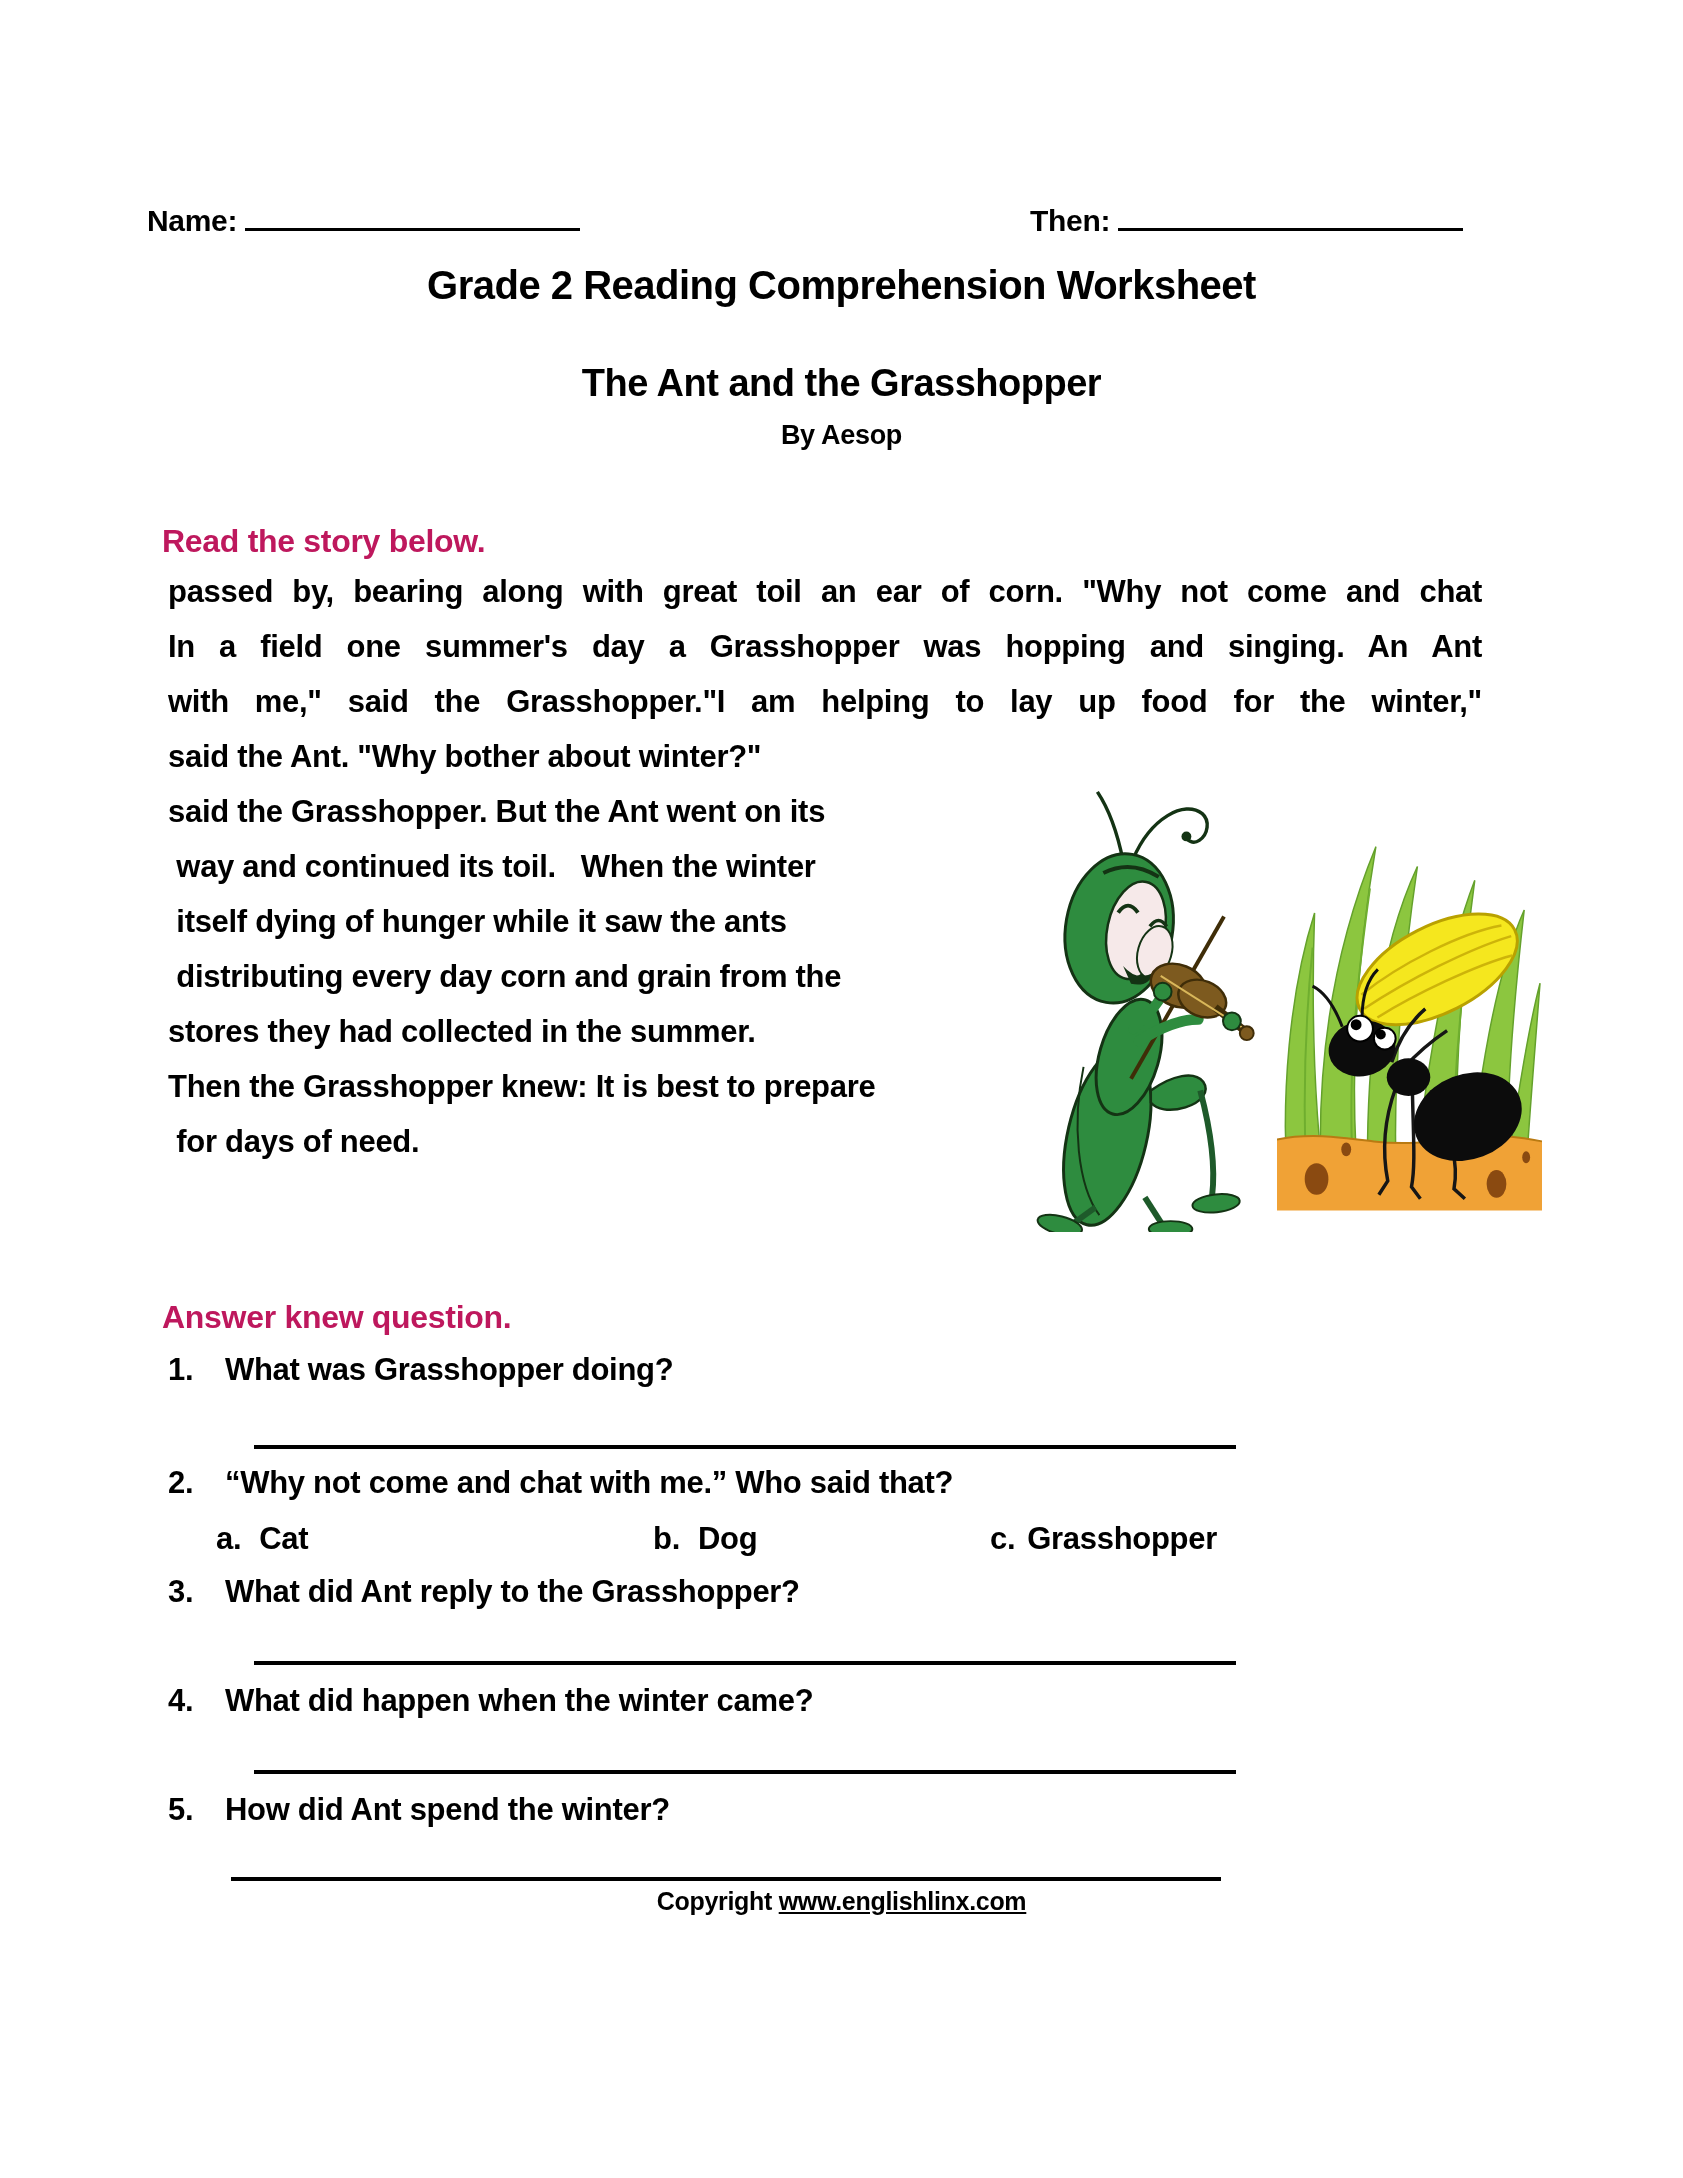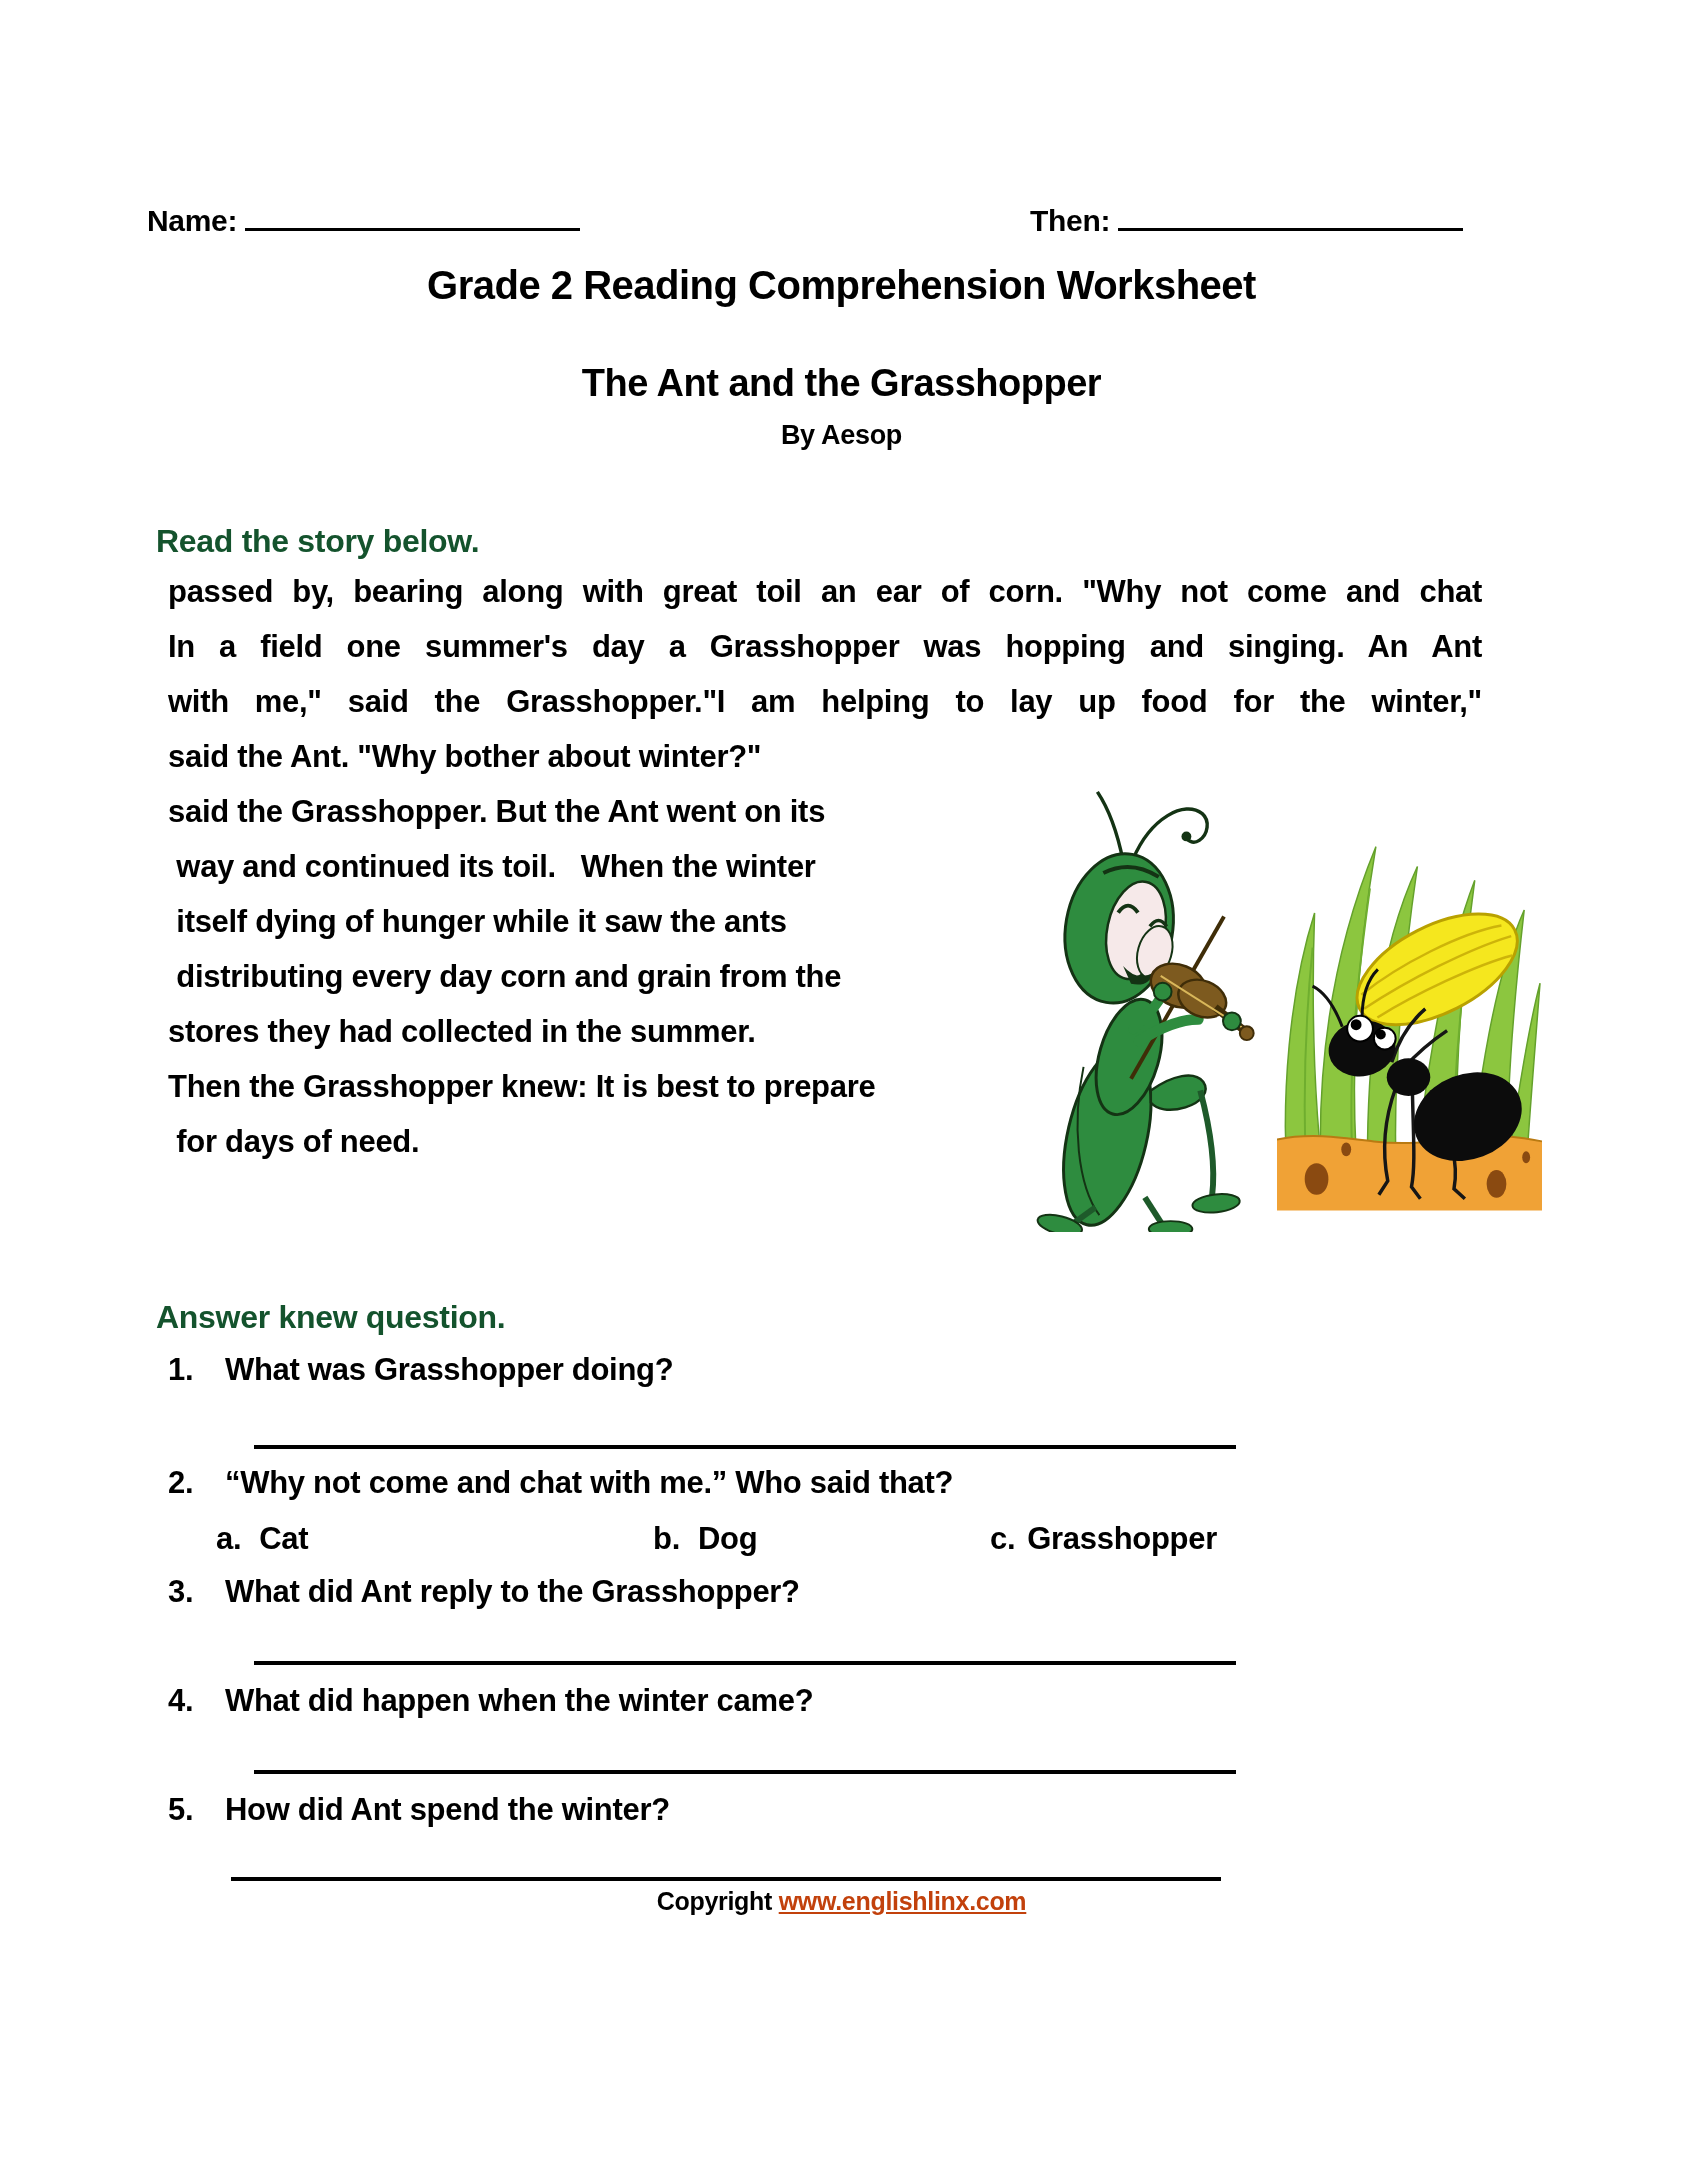--- a/index.html
+++ b/index.html
@@ -12,21 +12,21 @@
   .hdr-name { position:absolute; top:198px; left:147px; font-size:30px; }
   .hdr-date { position:absolute; top:198px; left:1030px; font-size:30px; }
   .blank { display:inline-block; border-bottom:3px solid #000; height:30px; margin-left:8px; }
   .blank.name-b { width:335px; }
   .blank.date-b { width:345px; }
   
   .title   { position:absolute; top:263px; left:0; width:1683px; text-align:center; font-size:40px; letter-spacing:-0.5px; }
   .story-t { position:absolute; top:362px; left:0; width:1683px; text-align:center; font-size:38px; letter-spacing:-0.5px; }
   .byline  { position:absolute; top:420px; left:0; width:1683px; text-align:center; font-size:27px; }
   
-  .sect { position:absolute; left:156px; font-size:32px; color:#14532d; }
+  .sect { position:absolute; left:162px; font-size:32px; color:#be185d; }
   .sect.read   { top:523px; }
   .sect.answer { top:1299px; }
   
   .story { position:absolute; top:564px; left:168px; }
   .sline { white-space:pre-wrap; font-size:31px; line-height:55px; }
   .sline.wide { width:1314px; }
   .sline.wide.justify { text-align:justify; text-align-last:justify; }
   .sline.narrow { width:822px; }
   
   .grasshopper-img { position:absolute; left:1012px; top:782px; width:243px; height:450px; }
@@ -40,21 +40,21 @@
   .a3 { top:1661px; left:254px; width:982px; }
   .a4 { top:1770px; left:254px; width:982px; }
   .a5 { top:1877px; left:231px; width:990px; }
   .options { position:absolute; top:1521px; left:0; width:1683px; height:44px; font-size:31px; }
   .opt { position:absolute; display:flex; }
   .opt .letter { margin-right:18px; }
   .opt-a { left:216px; } .opt-b { left:653px; } .opt-c { left:990px; }
   .opt-c .letter { margin-right:12px; }
   
   .footer { position:absolute; top:1887px; left:0; width:1683px; text-align:center; font-size:25px; }
-  .footer .link { color:#c2410c; text-decoration:underline; }
+  .footer .link { color:#000000; text-decoration:underline; }
 </style>
 </head>
 <body>
 
 <div class="page">
 
   <div class="hdr-name">
     <span>Name:</span><span class="blank name-b"></span>
   </div>
   <div class="hdr-date">

